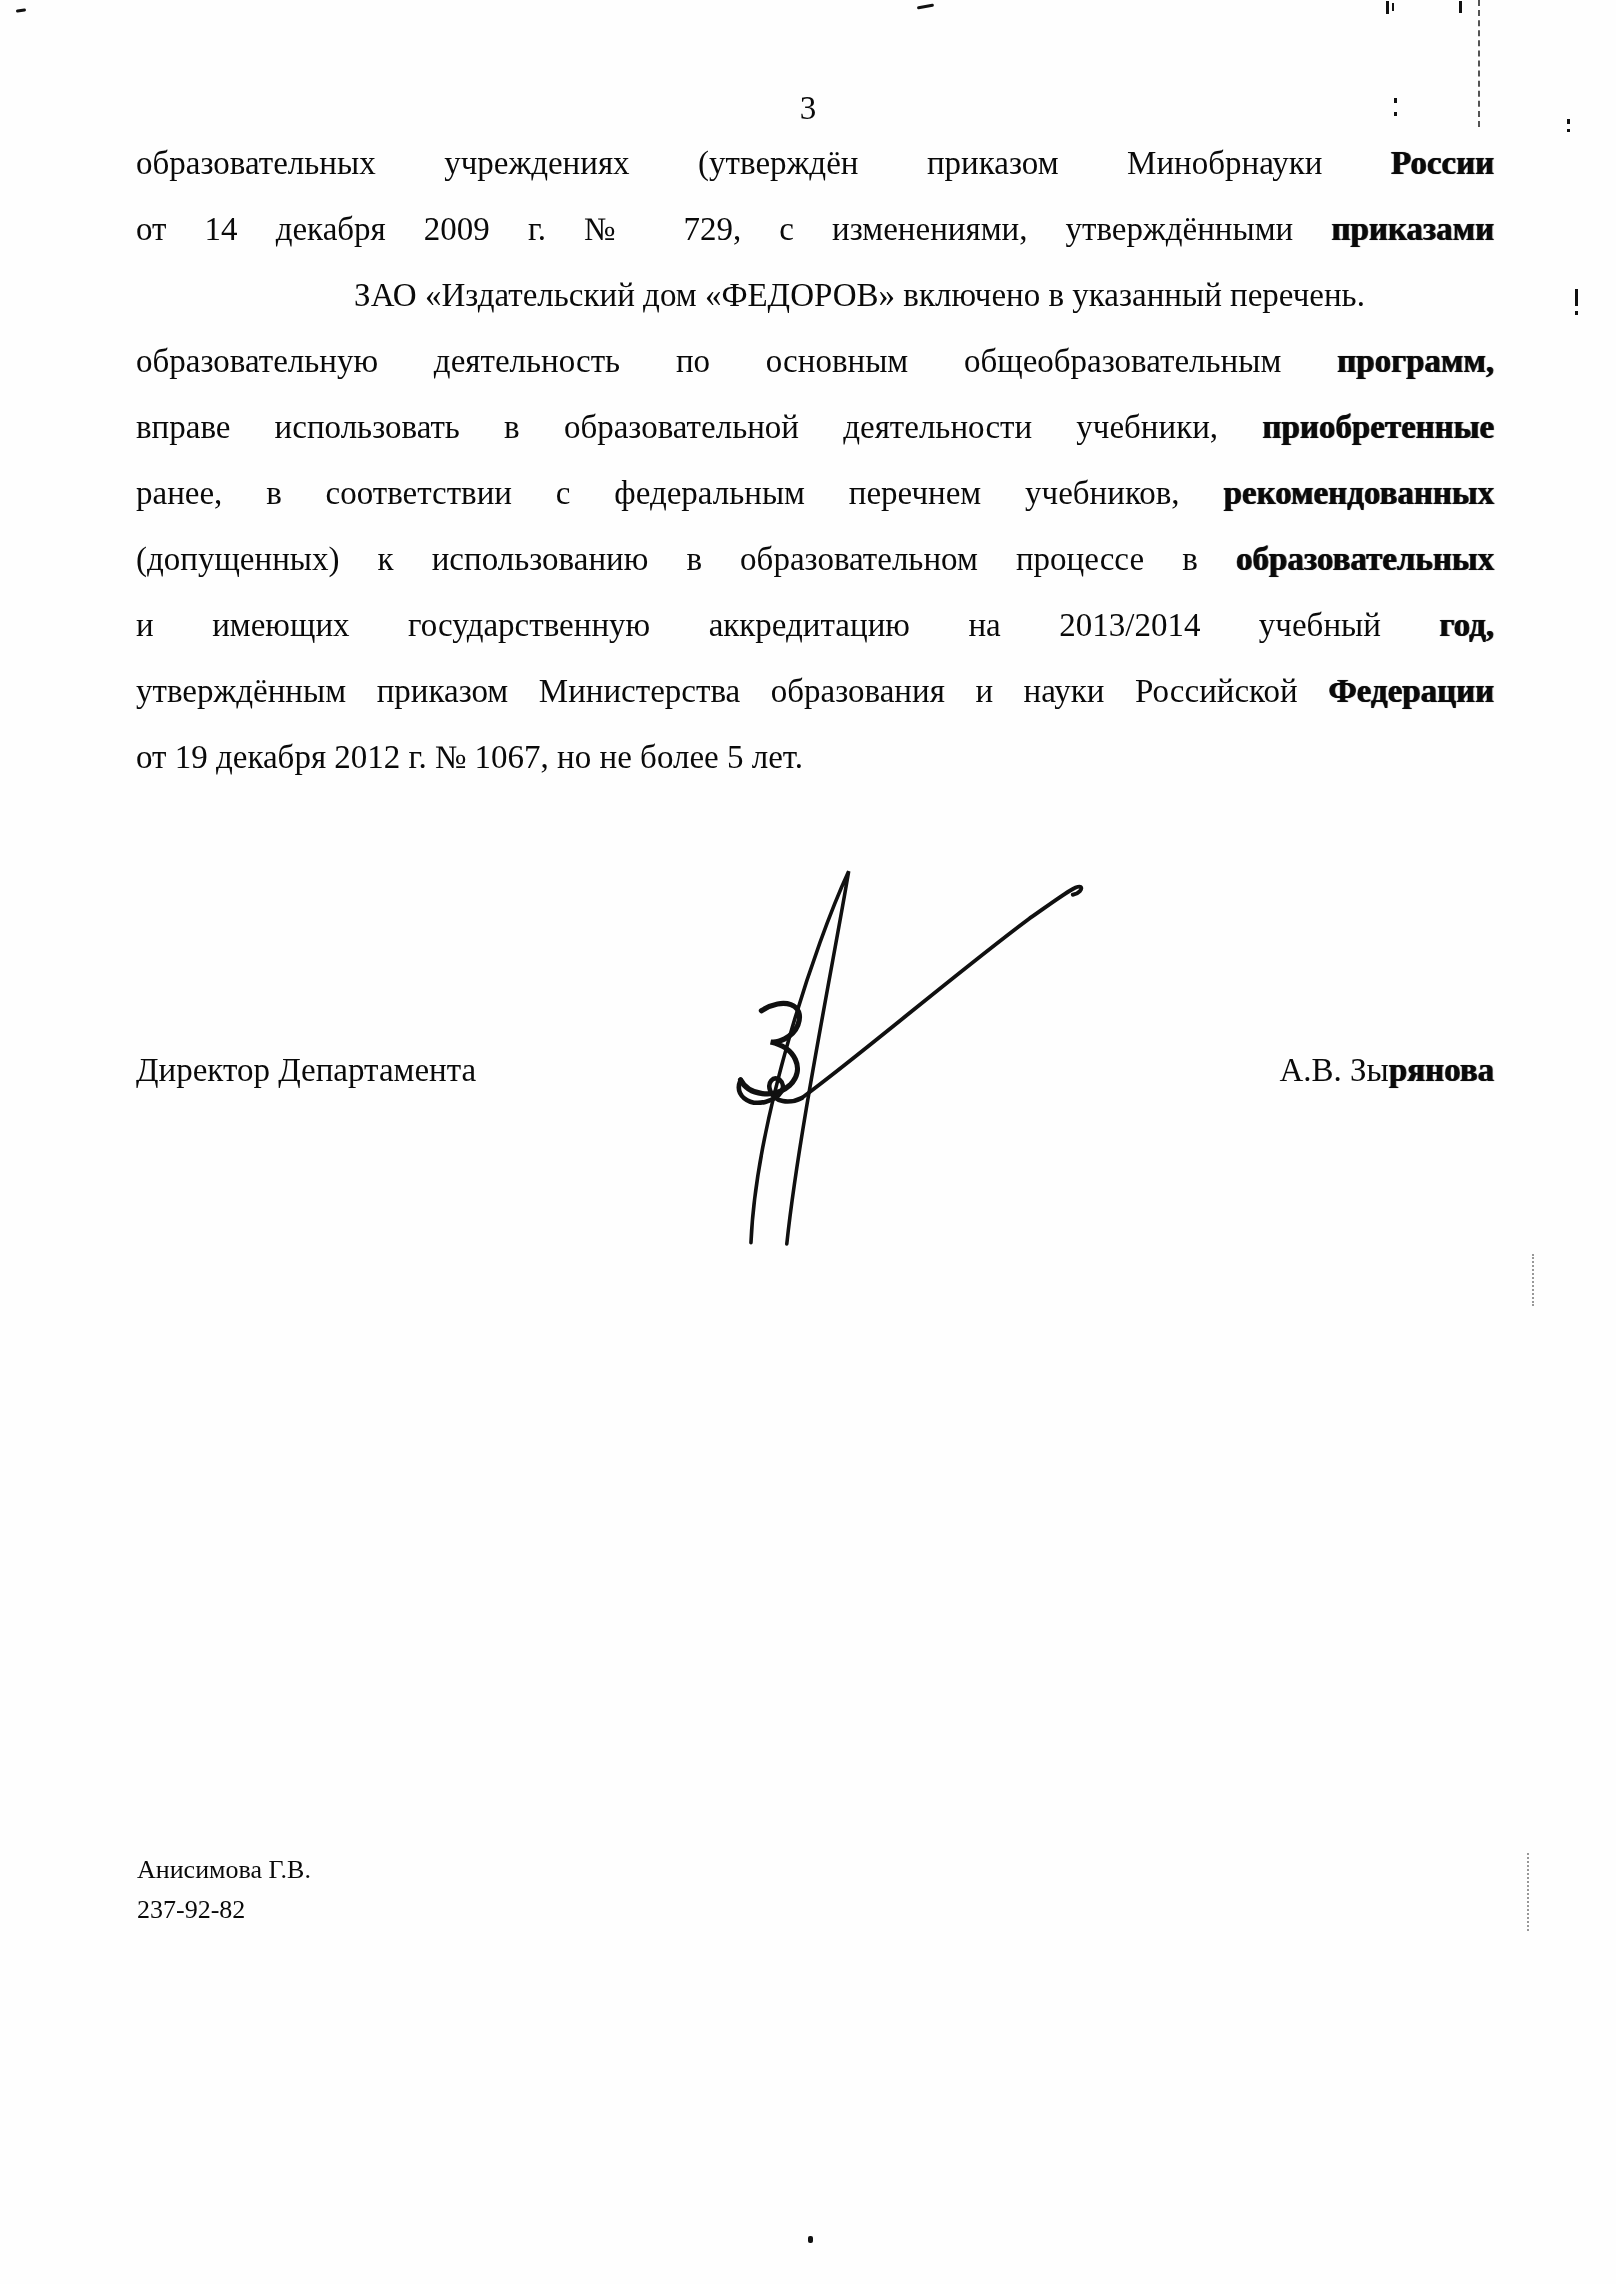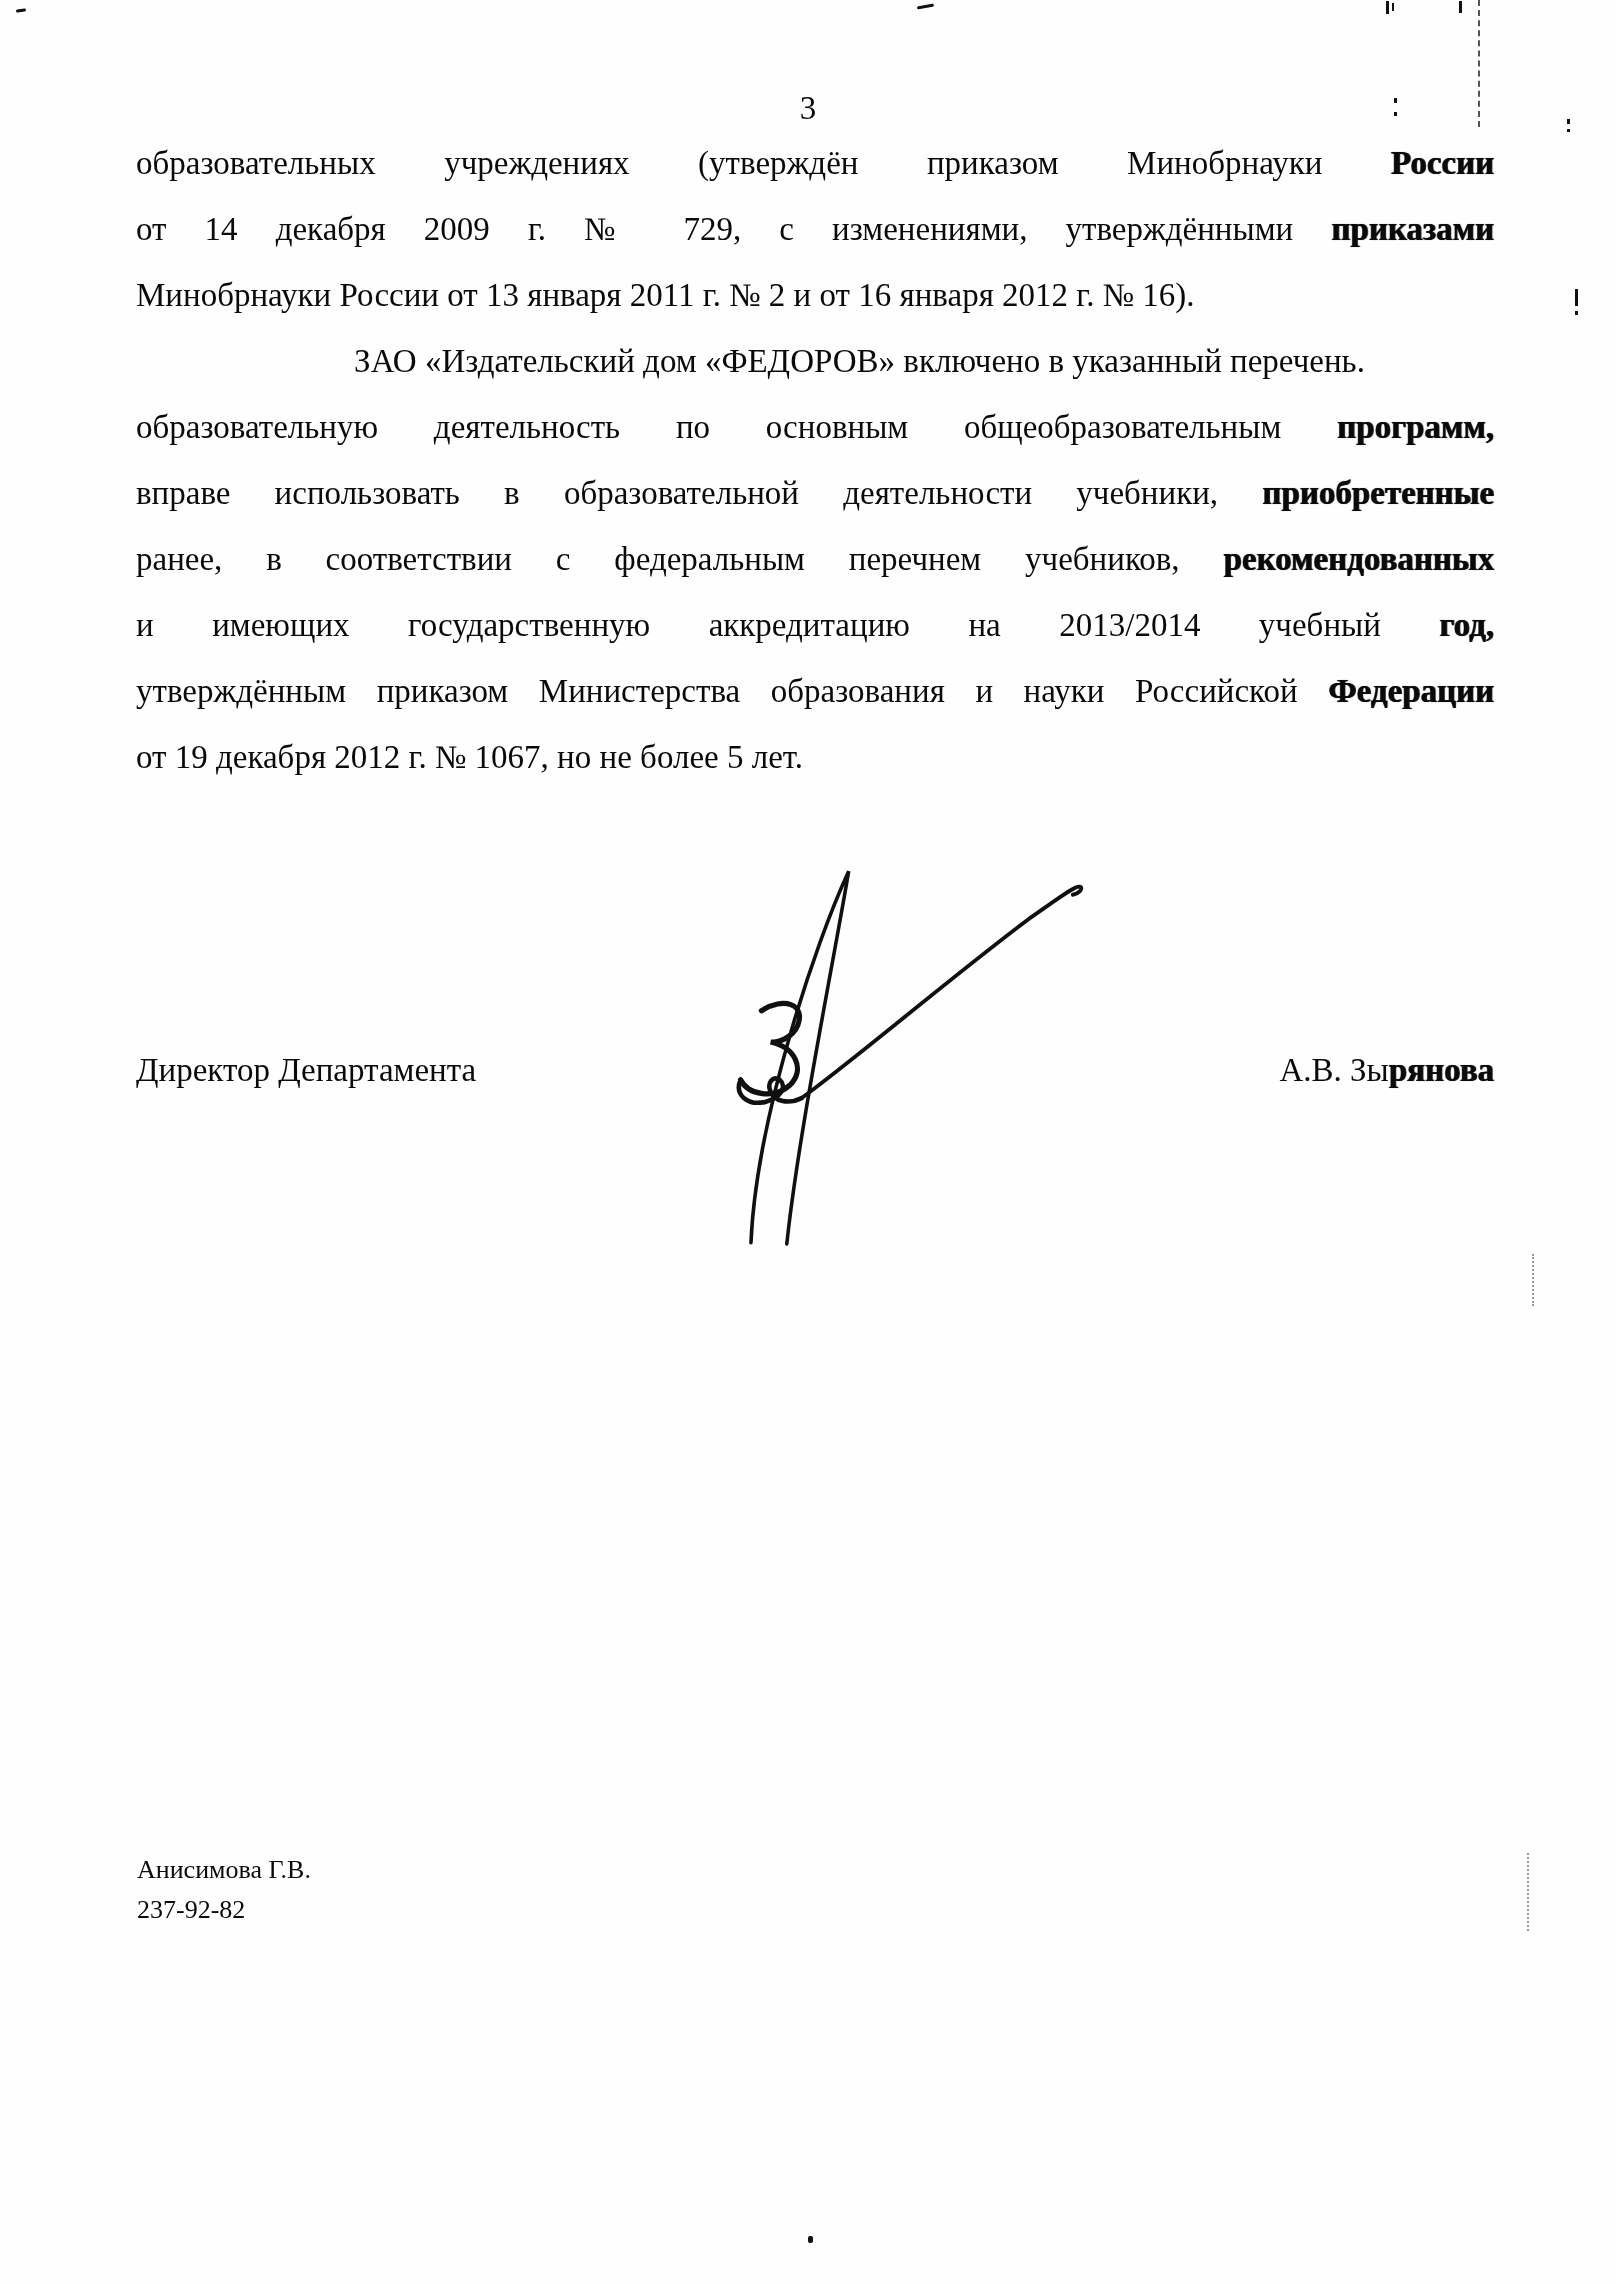--- a/index.html
+++ b/index.html
@@ -50,25 +50,25 @@
 </head>
 <body>
 
 <div class="page">
 
   <div class="page-number">3</div>
 
   <div class="body-text">
       <div class="line just"><span>образовательных учреждениях (утверждён приказом Минобрнауки</span> <span class="smudge">России</span></div>
       <div class="line just"><span>от 14 декабря 2009 г. № 729, с изменениями, утверждёнными</span> <span class="smudge">приказами</span></div>
-      <div class="line"><span>Минобрнауки России от 13 января 2011 г. № 2 и от 16 января 2012 г. № 16).</span></div>
       <div class="line indent"><span>ЗАО «Издательский дом «ФЕДОРОВ» включено в указанный перечень.</span></div>
       <div class="line just"><span>образовательную деятельность по основным общеобразовательным</span> <span class="smudge">программ,</span></div>
       <div class="line just"><span>вправе использовать в образовательной деятельности учебники,</span> <span class="smudge">приобретенные</span></div>
       <div class="line just"><span>ранее, в соответствии с федеральным перечнем учебников,</span> <span class="smudge">рекомендованных</span></div>
+      <div class="line just"><span>(допущенных) к использованию в образовательном процессе в</span> <span class="smudge">образовательных</span></div>
       <div class="line just"><span>и имеющих государственную аккредитацию на 2013/2014 учебный</span> <span class="smudge">год,</span></div>
       <div class="line just"><span>утверждённым приказом Министерства образования и науки Российской</span> <span class="smudge">Федерации</span></div>
       <div class="line"><span>от 19 декабря 2012 г. № 1067, но не более 5 лет.</span></div>
     </div>
 
   <svg class="signature-svg" viewBox="0 0 680 660" fill="none" xmlns="http://www.w3.org/2000/svg">
     <path d="M 112,618 C 120,430 210,160 262,48 C 240,180 185,450 167,620" stroke="#101010" stroke-width="5.5" stroke-linecap="round"></path>
     <path d="M 128,262 C 162,240 196,252 184,284 C 176,304 152,312 142,310 C 180,318 196,352 172,376 C 148,398 108,392 96,368" stroke="#101010" stroke-width="8" stroke-linecap="round"></path>
     <path d="M 96,368 C 86,392 108,408 134,402 C 158,396 168,378 156,368 C 146,362 136,372 142,386 C 148,402 170,406 190,396" stroke="#101010" stroke-width="7" stroke-linecap="round"></path>
     <path d="M 190,396 C 280,330 420,210 540,120 C 590,85 612,68 618,72 C 621,75 616,82 606,84" stroke="#101010" stroke-width="6" stroke-linecap="round"></path>

